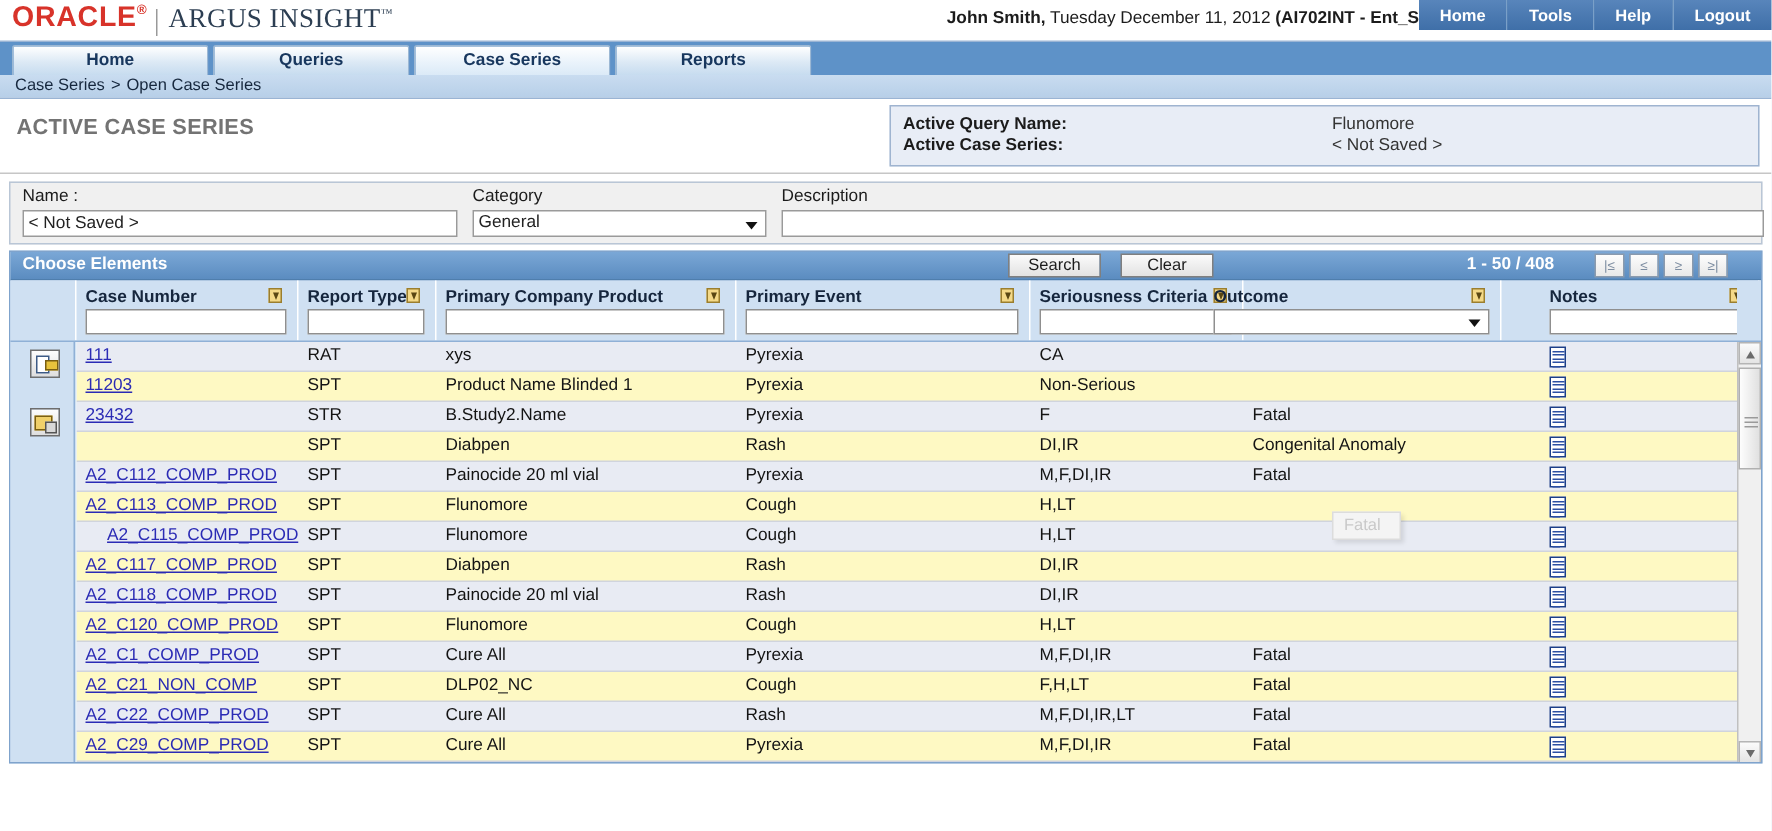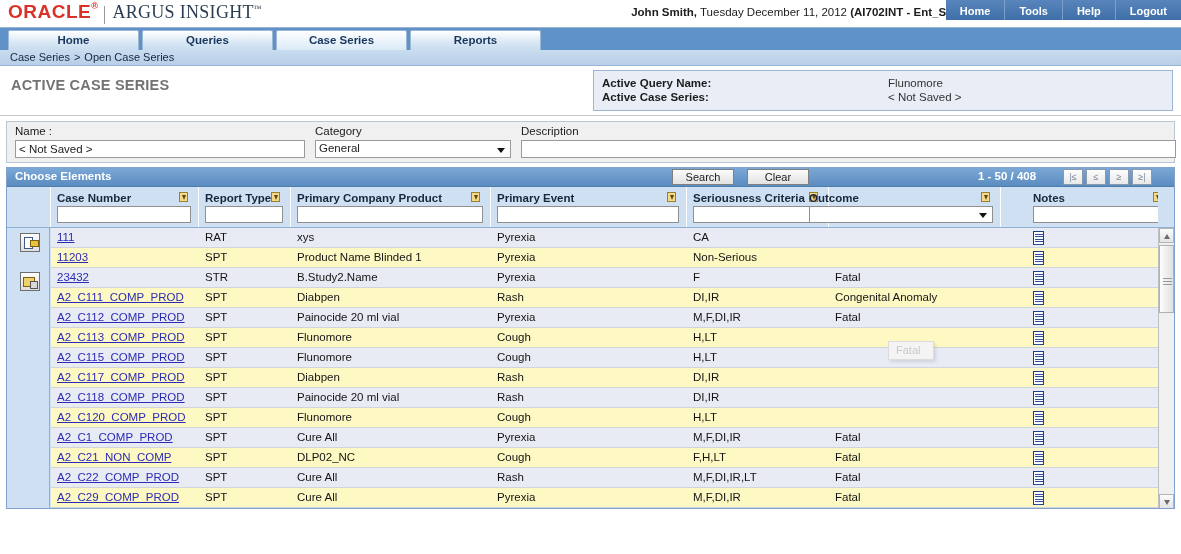--- a/index.html
+++ b/index.html
@@ -620,21 +620,20 @@
                 <span class="notes-icon">
                   <i style="top: 2px; width: 8px;"></i>
                   <i style="top: 4.4px; width: 8px;"></i>
                   <i style="top: 6.8px; width: 8px;"></i>
                   <i style="top: 9.2px; width: 8px;"></i>
                   <i style="top: 11.6px; width: 5px;"></i>
                 </span>
               </div>
             </div>
             <div class="row">
-              <div class="cell link" style="left: 0px; width: 148px;">A2_C111_COMP_PROD</div>
               <div class="cell" style="left: 148px; width: 92px;">SPT</div>
               <div class="cell" style="left: 240px; width: 200px;">Diabpen</div>
               <div class="cell" style="left: 440px; width: 196px;">Rash</div>
               <div class="cell" style="left: 636px; width: 142px;">DI,IR</div>
               <div class="cell" style="left: 778px; width: 198px;">Congenital Anomaly</div>
               <div class="cell" style="left: 976px; width: 146px;">
                 <span class="notes-icon">
                   <i style="top: 2px; width: 8px;"></i>
                   <i style="top: 4.4px; width: 8px;"></i>
                   <i style="top: 6.8px; width: 8px;"></i>
@@ -671,21 +670,21 @@
                 <span class="notes-icon">
                   <i style="top: 2px; width: 8px;"></i>
                   <i style="top: 4.4px; width: 8px;"></i>
                   <i style="top: 6.8px; width: 8px;"></i>
                   <i style="top: 9.2px; width: 8px;"></i>
                   <i style="top: 11.6px; width: 5px;"></i>
                 </span>
               </div>
             </div>
             <div class="row alt">
-              <div class="cell link" style="left: 0px; width: 148px;">A2_C115_COMP_PROD</div>
+              <div class="cell link" style="left: 0px; width: 148px; text-align: right;">A2_C115_COMP_PROD</div>
               <div class="cell" style="left: 148px; width: 92px;">SPT</div>
               <div class="cell" style="left: 240px; width: 200px;">Flunomore</div>
               <div class="cell" style="left: 440px; width: 196px;">Cough</div>
               <div class="cell" style="left: 636px; width: 142px;">H,LT</div>
               <div class="cell" style="left: 778px; width: 198px;"></div>
               <div class="cell" style="left: 976px; width: 146px;">
                 <span class="notes-icon">
                   <i style="top: 2px; width: 8px;"></i>
                   <i style="top: 4.4px; width: 8px;"></i>
                   <i style="top: 6.8px; width: 8px;"></i>

